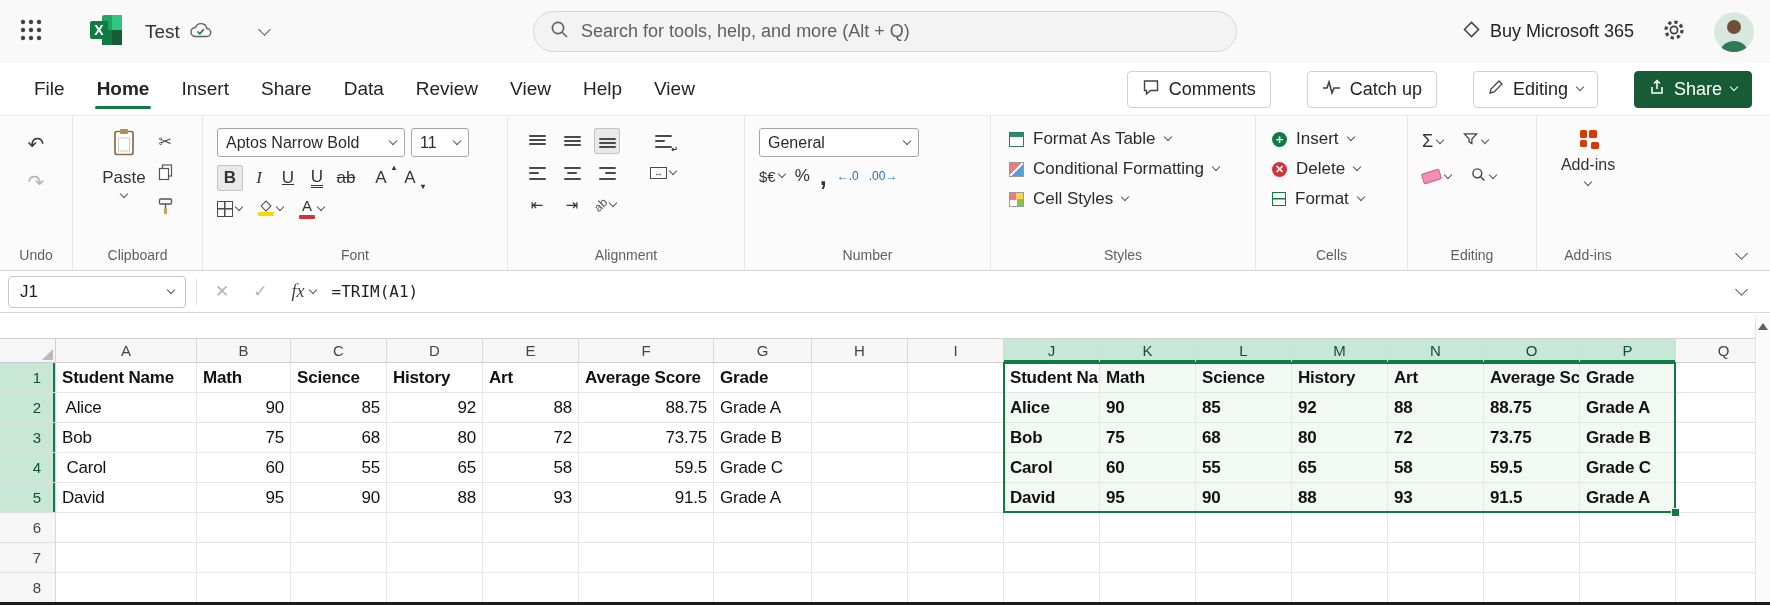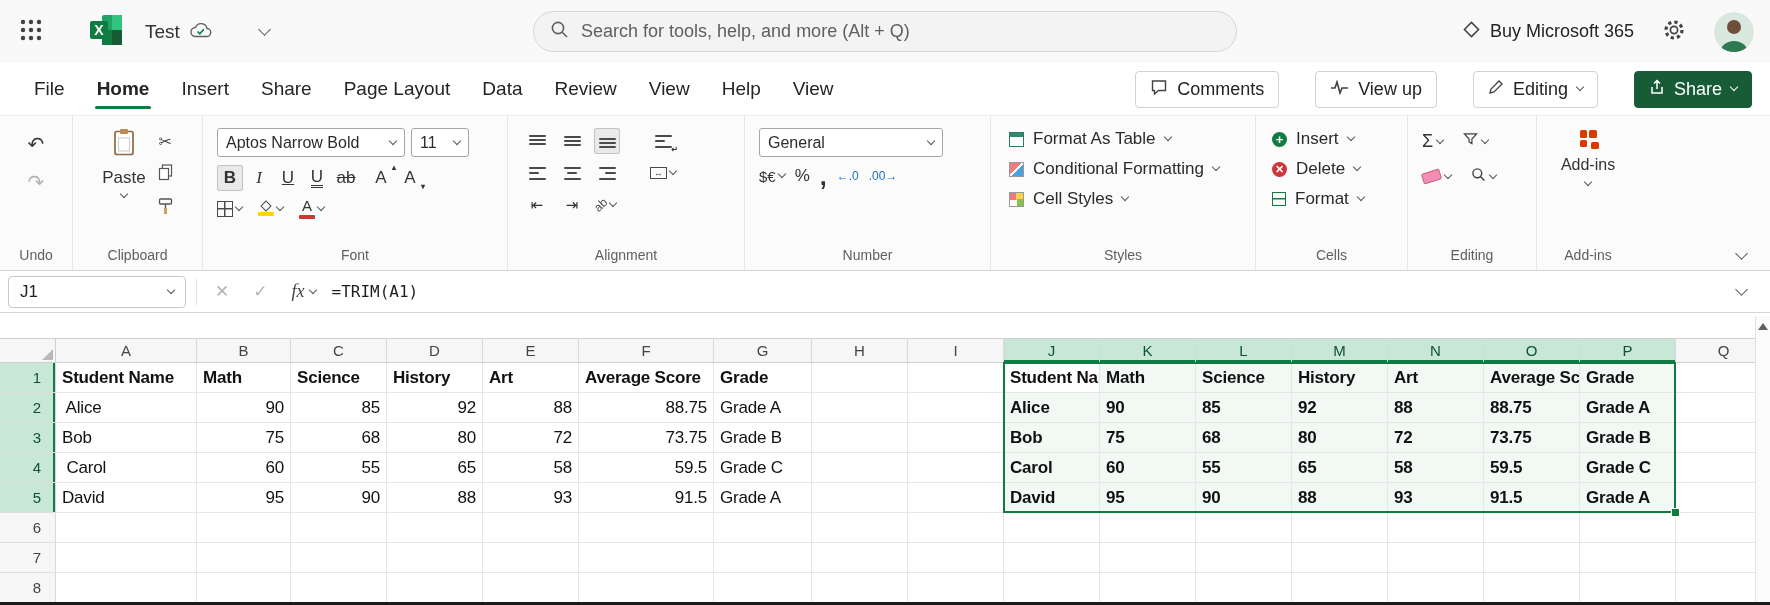--- a/index.html
+++ b/index.html
@@ -192,42 +192,41 @@
       </svg>
     </div>
   </div>
 </header>
 
 <nav class="menubar">
   <span class="mitem">File</span>
   <span class="mitem active">Home</span>
   <span class="mitem">Insert</span>
   <span class="mitem">Share</span>
-  <span class="mitem">Page Layout</span>
   <span class="mitem">Data</span>
   <span class="mitem">Review</span>
   <span class="mitem">View</span>
   <span class="mitem">Help</span>
   <span class="mitem">View</span>
   <div class="menu-right">
     <div class="mbtn">
       <span>
         <svg width="18" height="18" viewBox="0 0 18 18">
             <path d="M2.5 3h13v9.5H8.5l-4 3.5v-3.5h-2z" fill="none" stroke="#424242" stroke-width="1.4"></path>
           </svg>
       </span>
       <span>Comments</span>
     </div>
     <div class="mbtn">
       <span>
         <svg width="19" height="15" viewBox="0 0 19 15">
             <polyline points="1,8 5,8 7,2 10,13 12,8 18,8" fill="none" stroke="#424242" stroke-width="1.6"></polyline>
           </svg>
       </span>
-      <span>View up</span>
+      <span>Catch up</span>
     </div>
     <div class="mbtn">
       <span>
         <svg width="16" height="16" viewBox="0 0 16 16">
             <path d="M2 14l1-4 8-8 3 3-8 8z" fill="none" stroke="#424242" stroke-width="1.3"></path>
           </svg>
       </span>
       <span>Editing</span>
       <span class="chev sm"></span>
     </div>
@@ -407,21 +406,21 @@
       <span class="ibtn" style="font-size:15px">⇥</span>
       <span class="nbtn">
           <span class="orient">ab</span>
           <span class="chev sm"></span>
         </span>
     </div>
     <span class="glabel">Alignment</span>
   </div>
 
   <div class="rgroup g-num">
-    <div class="combo" style="width:184px">
+    <div class="combo" style="width:160px">
       <span>General</span>
       <span class="chev sm"></span>
     </div>
     <div class="nrow">
       <span class="nbtn">
           <span>$€</span>
           <span class="chev sm"></span>
         </span>
       <span class="nbtn" style="font-size:17px">%</span>
       <span class="nbtn comma">,</span>

